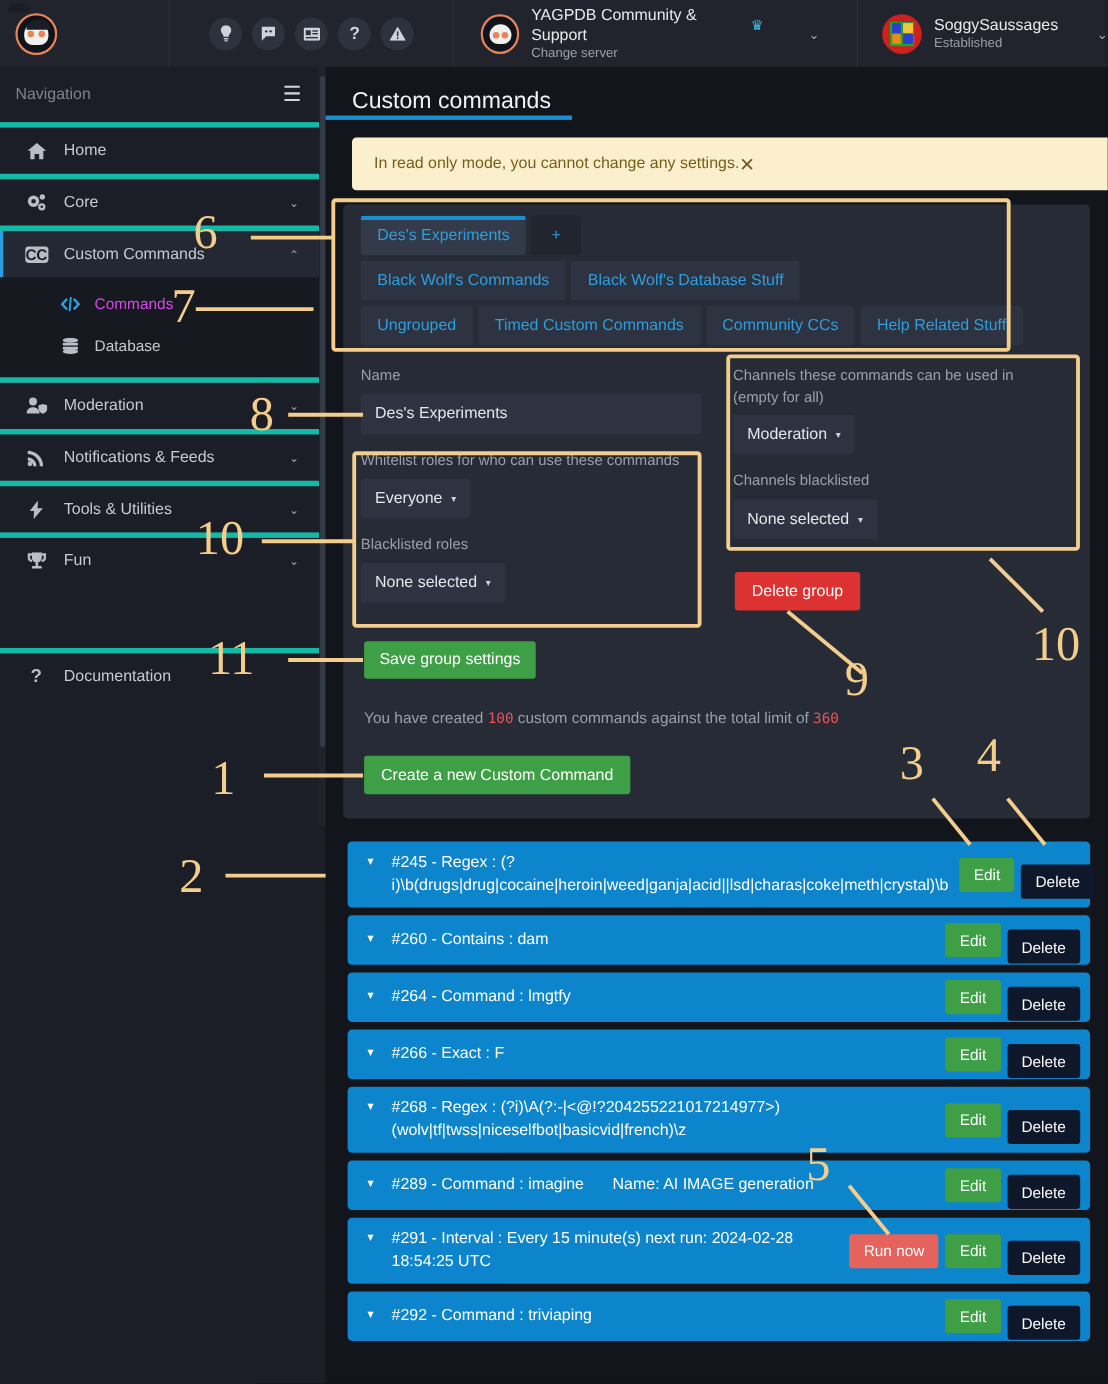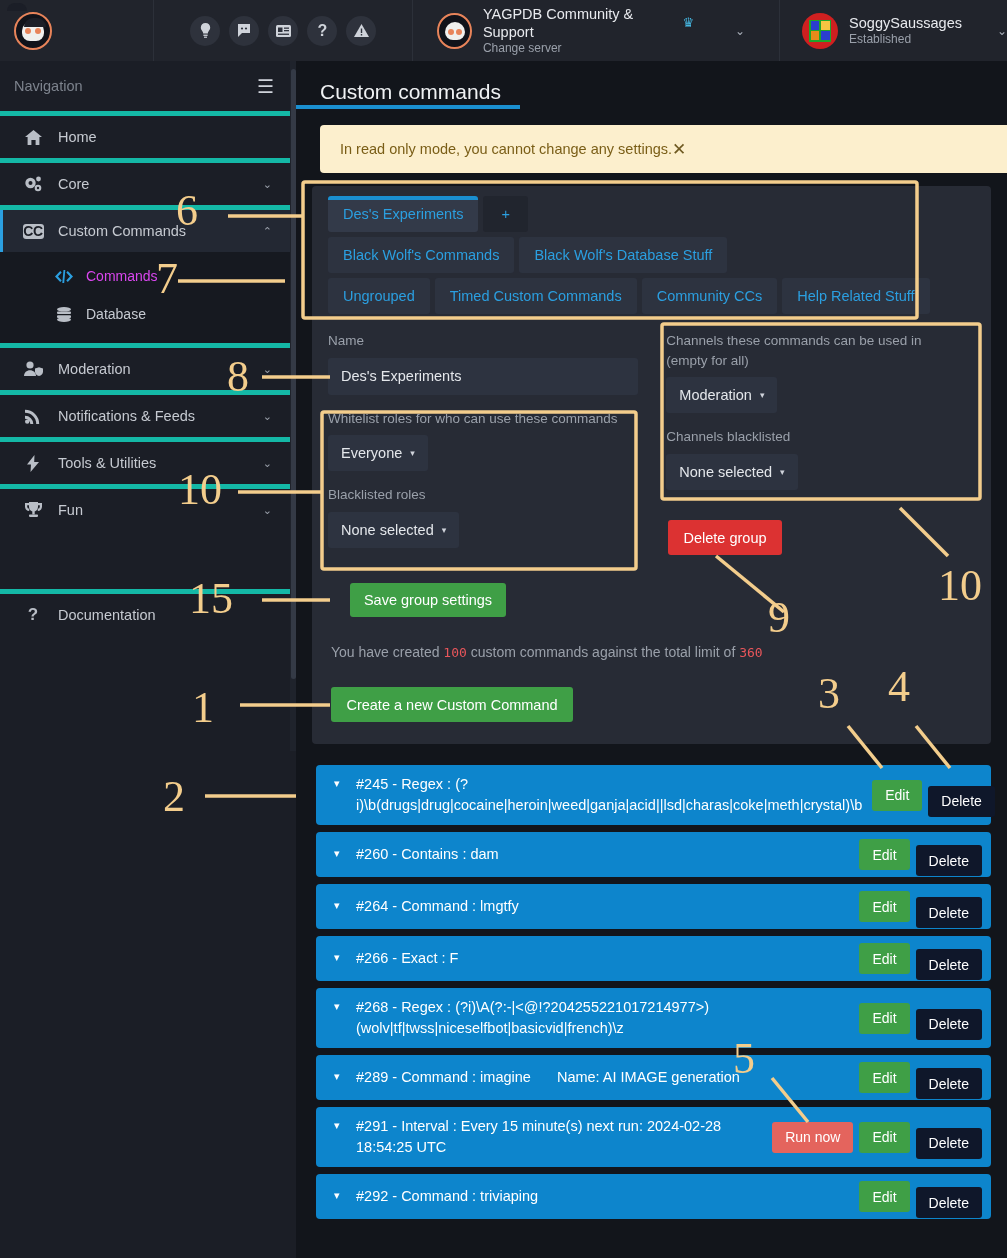--- a/index.html
+++ b/index.html
@@ -126,21 +126,21 @@
     margin-bottom:14px;
   }
   .dropdown {
     display:inline-flex; align-items:center; gap:8px; background:#2d3340; border-radius:3px;
     color:#e4e7eb; font-size:14.5px; height:36px; padding:0 13px; margin-bottom:14px;
   }
   .dd-caret { color:#cfd3da; font-size:9px; }
   .btn { border-radius:3px; color:#fff; font-size:14.5px; display:inline-flex; align-items:center; justify-content:center; }
   .btn-green { background:#3f9f46; }
   .btn-red { background:#dc3232; }
-  .btn-save { position:absolute; left:350px; top:583px; width:156px; height:34px; }
+  .btn-save { position:absolute; left:331px; top:583px; width:156px; height:34px; }
   .btn-delgrp { position:absolute; left:668px; top:520px; width:114px; height:35px; }
   .limit-text { position:absolute; left:331px; top:644px; color:#9aa0aa; font-size:14px; }
   .limit-num { color:#e8565b; font-family:"DejaVu Sans Mono", monospace; font-size:13px; }
   .btn-create { position:absolute; left:331px; top:687px; width:242px; height:35px; font-size:14.5px; }
 
   
   .cmd-list { position:absolute; left:316px; top:765px; width:675px; }
   .cmd-row {
     background:#0d85cc; border-radius:4px; margin-bottom:7px;
     display:flex; align-items:center; padding:0 9px 0 0; min-height:45px;
@@ -570,15 +570,15 @@
   <div class="anno-num" style="left:163px; top:775px;">2</div>
   <div class="anno-num" style="left:818px; top:672px;">3</div>
   <div class="anno-num" style="left:888px; top:665px;">4</div>
   <div class="anno-num" style="left:733px; top:1037px;">5</div>
   <div class="anno-num" style="left:176px; top:189px;">6</div>
   <div class="anno-num" style="left:156px; top:257px;">7</div>
   <div class="anno-num" style="left:227px; top:355px;">8</div>
   <div class="anno-num" style="left:768px; top:596px;">9</div>
   <div class="anno-num" style="left:178px; top:468px;">10</div>
   <div class="anno-num" style="left:938px; top:564px;">10</div>
-  <div class="anno-num" style="left:189px; top:577px;">15</div>
+  <div class="anno-num" style="left:189px; top:577px;">11</div>
 
 </div>
 
 </body></html>

